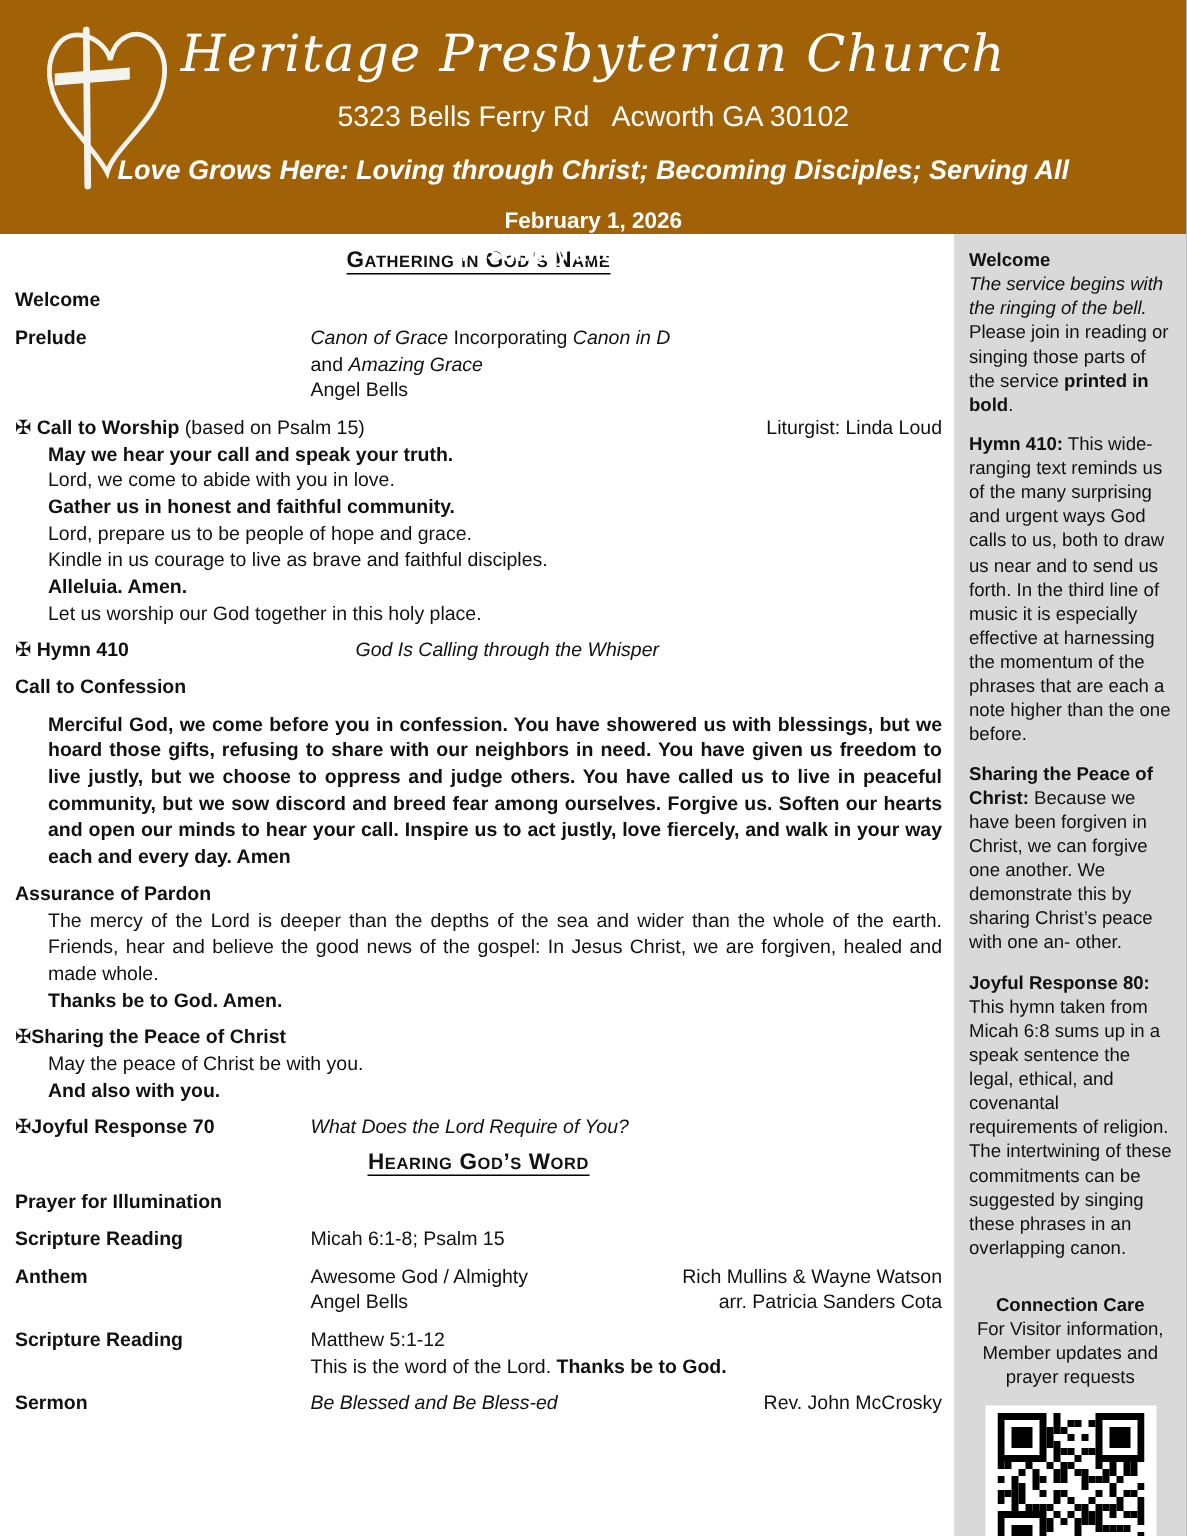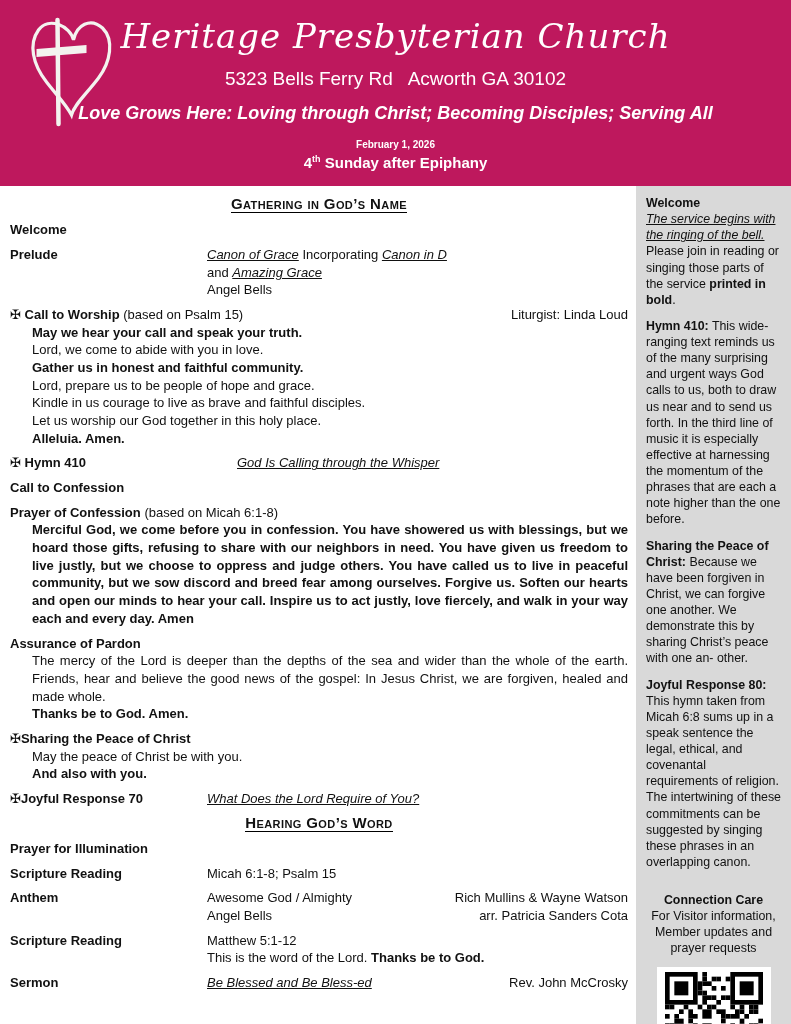--- a/index.html
+++ b/index.html
@@ -3,47 +3,47 @@
 <meta charset="utf-8">
 <style>
   html,body{margin:0;padding:0;background:#888;}
   .page{
     position:relative;width:791px;height:1024px;margin:0 auto;
     background:#ffffff;overflow:hidden;
     font-family:"Liberation Sans", sans-serif;color:#111;
   }
   
   .hdr{
-    position:relative;height:186px;background:#be185d;color:#fff;
+    position:relative;height:156px;background:#a16207;color:#fff;
     text-align:center;
   }
   .hdr-logo{position:absolute;left:22px;top:12px;width:105px;height:120px;}
   .hdr-title{
     padding-top:16px;font-family:"DejaVu Serif", serif;font-style:italic;
     font-size:34px;letter-spacing:1px;
   }
   .hdr-addr{font-size:19px;margin-top:12px;white-space:pre-wrap;}
   .hdr-tag{font-size:18px;font-weight:bold;font-style:italic;margin-top:13px;}
-  .hdr-date{font-size:10px;font-weight:bold;margin-top:15px;}
+  .hdr-date{font-size:15px;font-weight:bold;margin-top:15px;}
   .hdr-sunday{font-size:15px;font-weight:bold;margin-top:4px;}
   .hdr-sunday sup{font-size:9px;}
   
   .cols{display:flex;height:912px;}
   .main{flex:1;padding:5px 8px 0 10px;font-size:13px;line-height:1.36;}
   .sidebar{
     flex:0 0 155px;background:#d9d9d9;padding:9px 10px 10px 10px;
     font-size:12.4px;line-height:1.3;box-sizing:border-box;
   }
   
   .sec-head{text-align:center;margin:3px 0 4px 0;font-size:15px;}
   .sec-head span{
     font-variant:small-caps;font-weight:bold;letter-spacing:.4px;
     border-bottom:1.6px solid #000;padding-bottom:0px;
   }
-  .b{font-weight:bold;} .i{font-style:italic;text-decoration:underline;}
+  .b{font-weight:bold;} .i{font-style:italic;}
   .row{display:flex;align-items:flex-start;margin-top:7px;}
   .lbl{flex:0 0 197px;}
   .mid{flex:1;}
   .rgt{text-align:right;white-space:nowrap;}
   .lit{margin-left:22px;}
   .par{margin-left:22px;text-align:justify;}
   .blk{margin-top:7px;}
   
   .sb-p{margin:0 0 10px 0;}
   .sb-center{text-align:center;margin-top:22px;}
@@ -92,35 +92,34 @@
       <div class="blk">
         <div class="row" style="margin-top:0">
           <div class="mid"><span>✠ </span><span class="b">Call to Worship</span><span> (based on Psalm 15)</span></div>
           <div class="rgt">Liturgist: Linda Loud</div>
         </div>
         <div class="lit b">May we hear your call and speak your truth.</div>
         <div class="lit">Lord, we come to abide with you in love.</div>
         <div class="lit b">Gather us in honest and faithful community.</div>
         <div class="lit">Lord, prepare us to be people of hope and grace.</div>
         <div class="lit">Kindle in us courage to live as brave and faithful disciples.</div>
+        <div class="lit b">Alleluia. Amen.</div>
         <div class="lit">Let us worship our God together in this holy place.</div>
-        <div class="lit b">Alleluia. Amen.</div>
       </div>
 
       <div class="row">
         <div class="lbl"><span>✠ </span><span class="b">Hymn 410</span></div>
         <div class="mid i" style="padding-left:30px">God Is Calling through the Whisper</div>
       </div>
 
       <div class="row">
         <div class="b">Call to Confession</div>
       </div>
 
       <div class="blk">
-        <div><span class="b">Prayer of Confession</span><span> (based on Micah 6:1-8)</span></div>
         <div class="par b">Merciful God, we come before you in confession. You have showered us with blessings, but we hoard those gifts, refusing to share with our neighbors in need. You have given us freedom to live justly, but we choose to oppress and judge others. You have called us to live in peaceful community, but we sow discord and breed fear among ourselves. Forgive us. Soften our hearts and open our minds to hear your call. Inspire us to act justly, love fiercely, and walk in your way each and every day. Amen</div>
       </div>
 
       <div class="blk">
         <div class="b">Assurance of Pardon</div>
         <div class="par">The mercy of the Lord is deeper than the depths of the sea and wider than the whole of the earth. Friends, hear and believe the good news of the gospel: In Jesus Christ, we are forgiven, healed and made whole.</div>
         <div class="lit b">Thanks be to God. Amen.</div>
       </div>
 
       <div class="blk">

